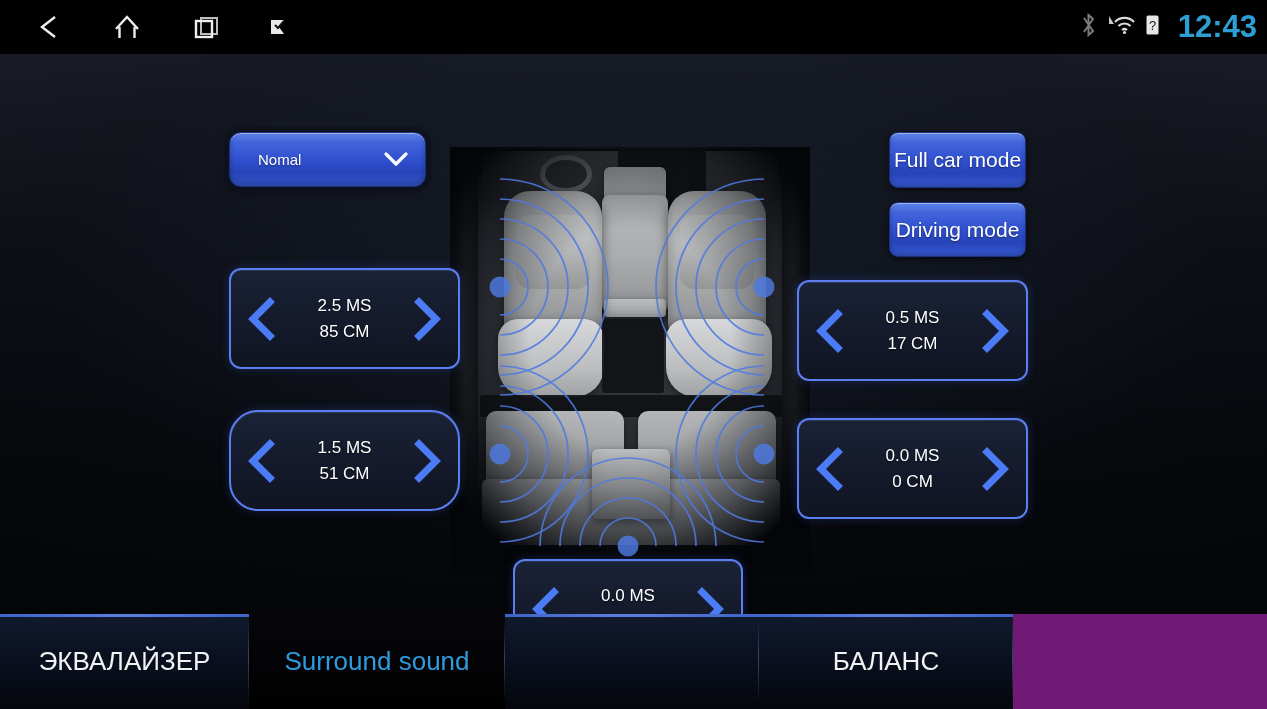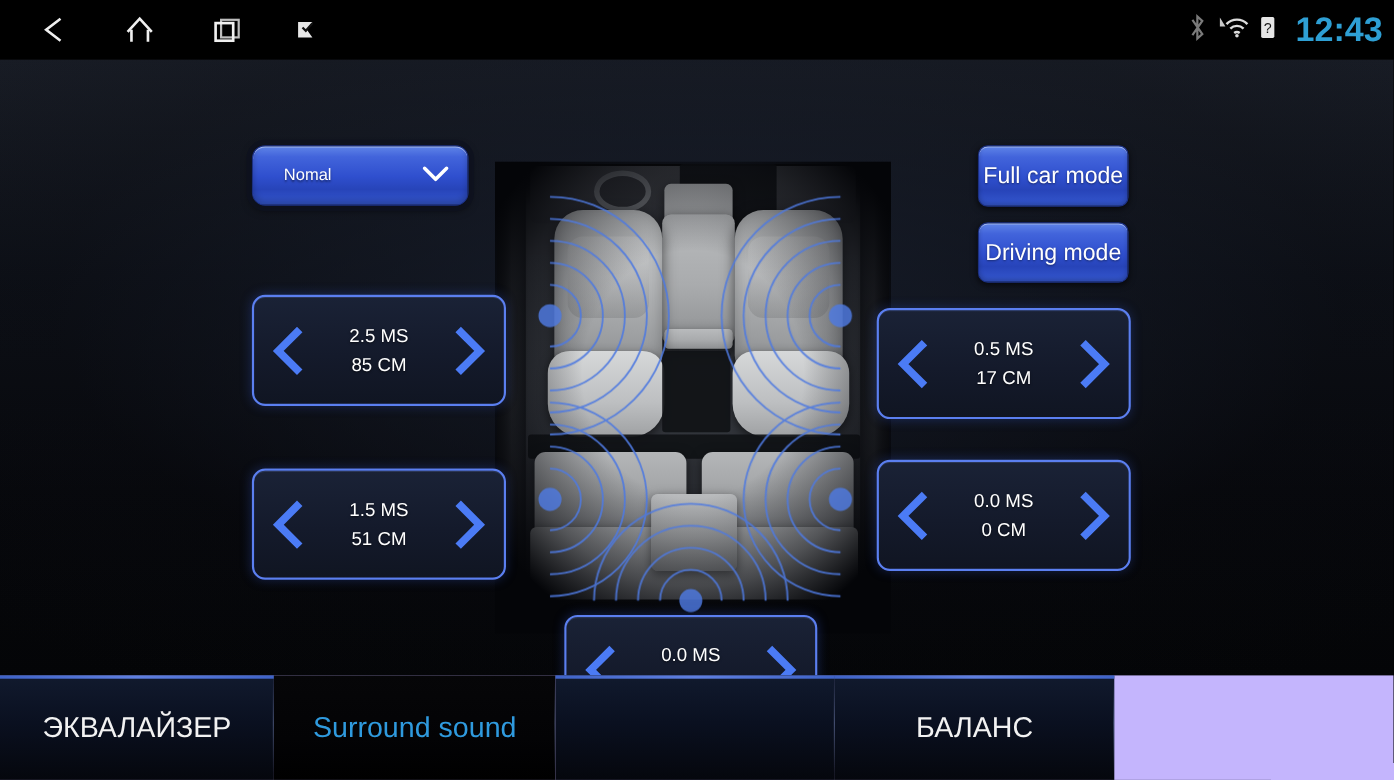--- a/index.html
+++ b/index.html
@@ -131,29 +131,29 @@
     box-shadow:0 0 10px rgba(50,80,190,0.35), inset 0 1px 0 rgba(120,150,230,0.18);
     display:flex; align-items:center; justify-content:space-between;
     padding:0 14px;
   }
   .delay .vals {
     display:flex; flex-direction:column; align-items:center; gap:6px;
     color:#fff; font-size:17px; text-shadow:0 1px 2px rgba(0,0,0,0.6);
   }
   .chev { width:34px; height:46px; flex:0 0 auto; }
   #delay-fl { left:229px; top:214px; }
-  #delay-rl { left:229px; top:372px; }
+  #delay-rl { left:229px; top:356px;border-radius:29px; }
   #delay-fr { left:797px; top:214px;margin-top:12px; }
   #delay-rr { left:797px; top:364px; }
   #delay-sub { left:513px; top:505px; width:230px; height:100px; }
 
   
   #tabbar {
     position:absolute; left:0; top:614px; width:1267px; height:95px;
-    background:#c4b5fd; display:flex; z-index:50;
+    background:#701a75; display:flex; z-index:50;
   }
   .tab {
     position:relative; height:95px;
     display:flex; align-items:center; justify-content:center;
     color:#f2f2f2; font-size:26px;
     background:linear-gradient(180deg, #111a2e 0%, #0a1020 45%, #05070d 100%);
   }
   .tab .tline {
     position:absolute; left:0; right:0; top:0; height:3px;
     background:linear-gradient(90deg, #3f63c8, #5f7fe0, #3f63c8);

